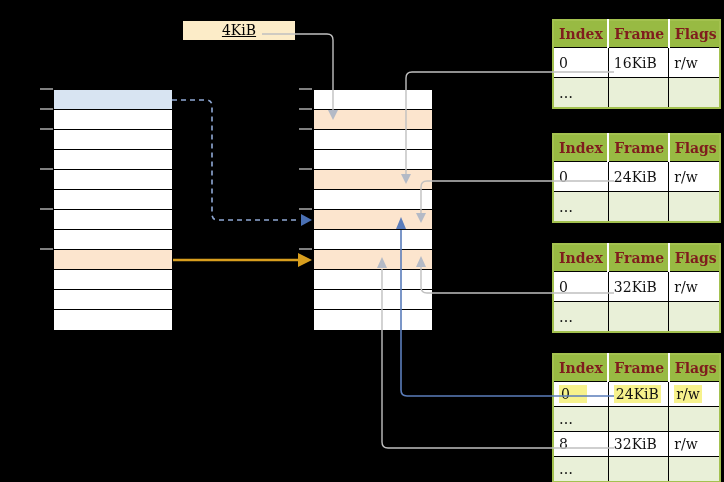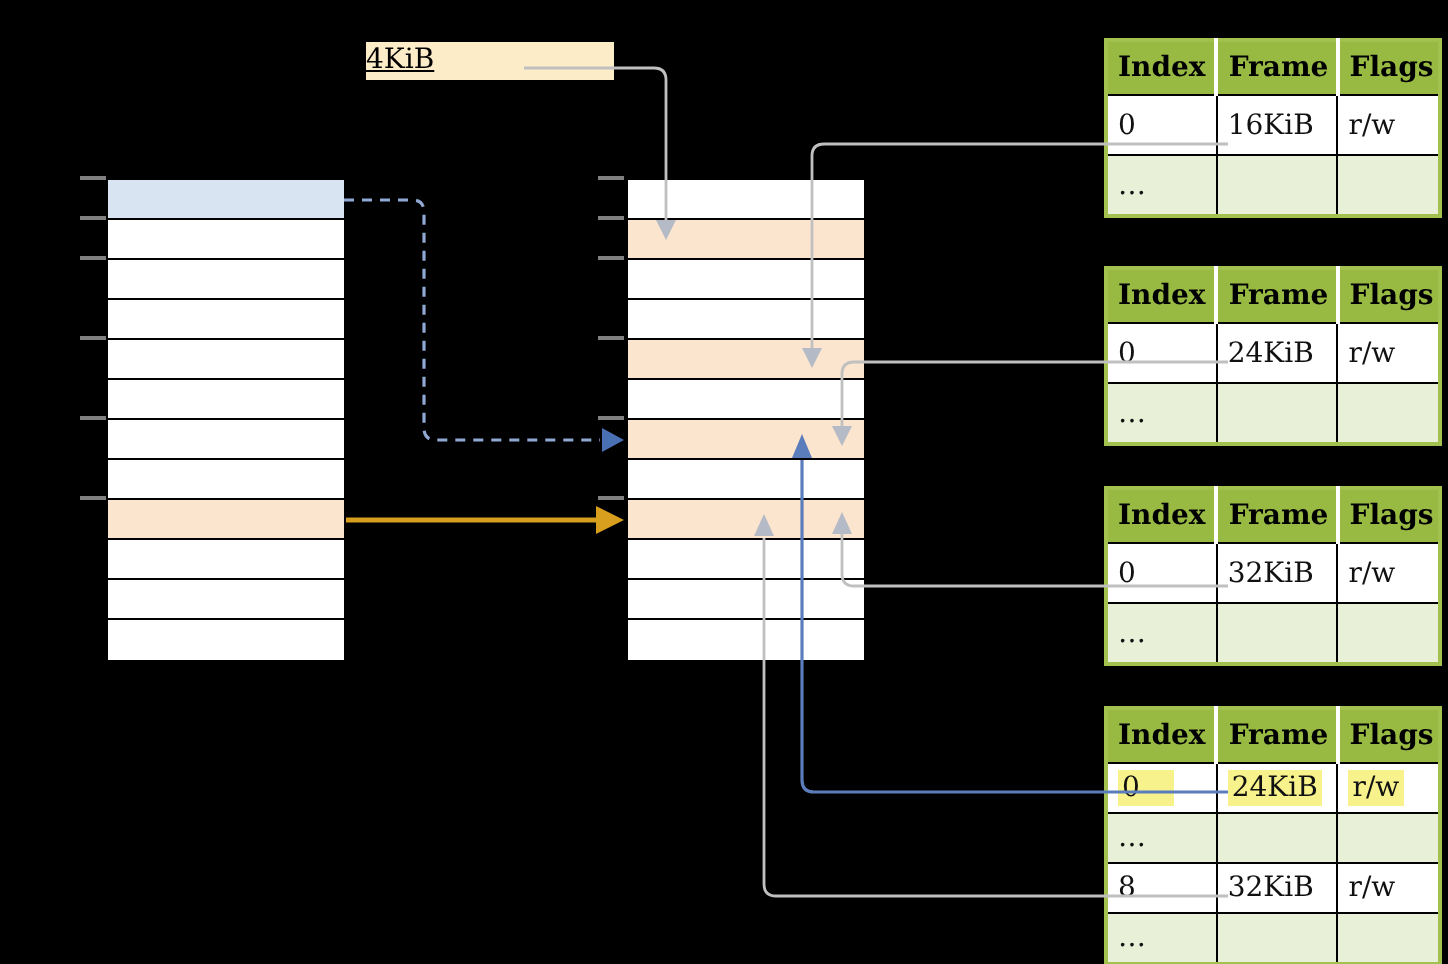--- a/index.html
+++ b/index.html
@@ -13,26 +13,26 @@
   #canvas{position:relative;width:724px;height:482px;background:var(--bg);
           font-family:"DejaVu Serif","Liberation Serif",serif;overflow:hidden;}
   
   .memcol{position:absolute;width:120px;height:242px;border:1px solid #000;box-sizing:border-box;}
   .memrow{height:20px;background:#fff;border-bottom:1px solid #000;box-sizing:border-box;}
   .memrow:last-child{border-bottom:none;}
   .memrow.blue{background:var(--blue-fill);}
   .memrow.orange{background:var(--orange-fill);}
   .tick{position:absolute;width:13px;height:2px;background:var(--tick);}
   
-  #pagesize{position:absolute;left:183px;top:21px;width:124px;height:19px;background:var(--cream);
-            color:#000;font-size:14px;text-align:left;line-height:19px;text-decoration:underline;}
+  #pagesize{position:absolute;left:183px;top:21px;width:112px;height:19px;background:var(--cream);
+            color:#000;font-size:14px;text-align:center;line-height:19px;text-decoration:underline;}
   
   .ptable{position:absolute;left:552px;border-collapse:collapse;table-layout:fixed;width:169px;
           background:#fff;border:2px solid var(--green-border);font-size:14px;color:var(--ink);}
-  .ptable th{background:var(--green);color:#000000;font-weight:bold;text-align:left;
+  .ptable th{background:var(--green);color:#7f1d1d;font-weight:bold;text-align:left;
              padding:0 0 0 5px;height:26px;border-right:2px solid #fff;border-bottom:1px solid #000;}
   .ptable th:last-child{border-right:none;margin-left:16px;}
   .ptable td{border:1px solid #000;padding:0 0 0 5px;vertical-align:middle;}
   .ptable tr.h30 td{height:29px;}
   .ptable tr.h25 td{height:24px;}
   .ptable tr.alt td{background:var(--row-alt);}
   .col-index{width:54px;} .col-frame{width:59px;} .col-flags{width:50px;}
   .hl{background:var(--yellow-hl);padding:1px 2px;display:inline-block;}
   .hl.wide{min-width:24px;}
   

